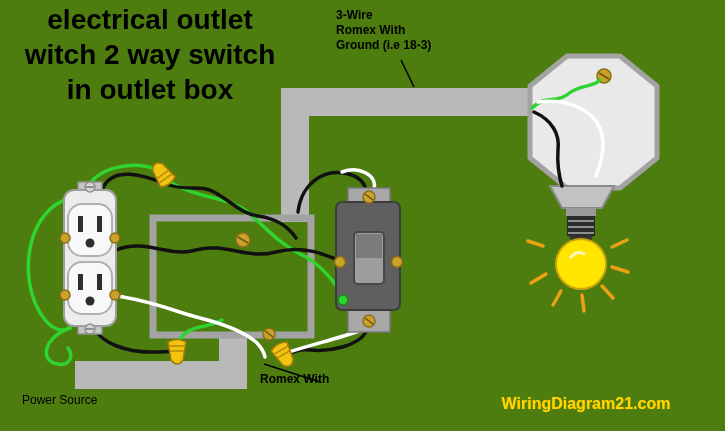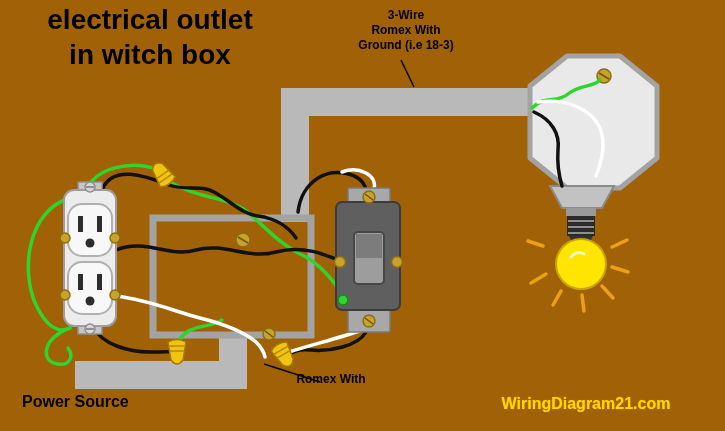--- a/index.html
+++ b/index.html
@@ -1,34 +1,34 @@
 <!DOCTYPE html>
 <html><head>
 <meta charset="utf-8">
 <style>
   * { margin:0; padding:0; box-sizing:border-box; }
   html,body { font-family:"Liberation Sans", sans-serif; }
   .canvas {
     position:relative; width:725px; height:431px;
-    background:#a16207; overflow:hidden;
+    background:#4d7c0f; overflow:hidden;
   }
   svg.diagram { position:absolute; left:0; top:0; width:725px; height:431px; }
   .title {
     position:absolute; left:0; top:2px; width:300px;
     text-align:center; font-weight:bold; font-size:28px; line-height:35px; color:#000;
   }
   .cable-label {
-    position:absolute; text-align:center; font-weight:bold;
+    position:absolute; text-align:left; font-weight:bold;
     font-size:12px; line-height:15px; color:#000;
   }
   #three-wire { left:336px; top:8px; width:140px; }
   #two-wire  { left:260px; top:372px; width:142px; }
   .power {
     position:absolute; left:22px; top:393px;
-    font-weight:bold; font-size:16px; color:#000;
+    font-weight:normal; font-size:12px; color:#000;
   }
   .watermark {
     position:absolute; left:450px; top:395px; width:272px;
     font-weight:bold; font-size:16px; color:#ffd600; text-align:center;
     text-shadow:0 0 1px #d4a300;
     white-space:nowrap;
   }
 </style>
 </head>
 <body>
@@ -153,21 +153,22 @@
 
     <g stroke="#a5790a" stroke-width="1.5" fill="#f1c40f">
       <use href="#wirenut" xlink:href="#wirenut" transform="translate(161,172) rotate(-35)"></use>
       <use href="#wirenut" xlink:href="#wirenut" transform="translate(177,354) rotate(180)"></use>
       <use href="#wirenut" xlink:href="#wirenut" transform="translate(285,357) rotate(150)"></use>
     </g>
   </svg>
 
   <div class="title">
     <div>electrical outlet</div>
-    <div>in witch box</div>
+    <div>witch 2 way switch</div>
+    <div>in outlet box</div>
   </div>
 
   <div class="cable-label" id="three-wire">
     <div>3-Wire</div>
     <div>Romex With</div>
     <div>Ground (i.e 18-3)</div>
   </div>
 
   <div class="cable-label" id="two-wire">
     <div>Romex With</div>

